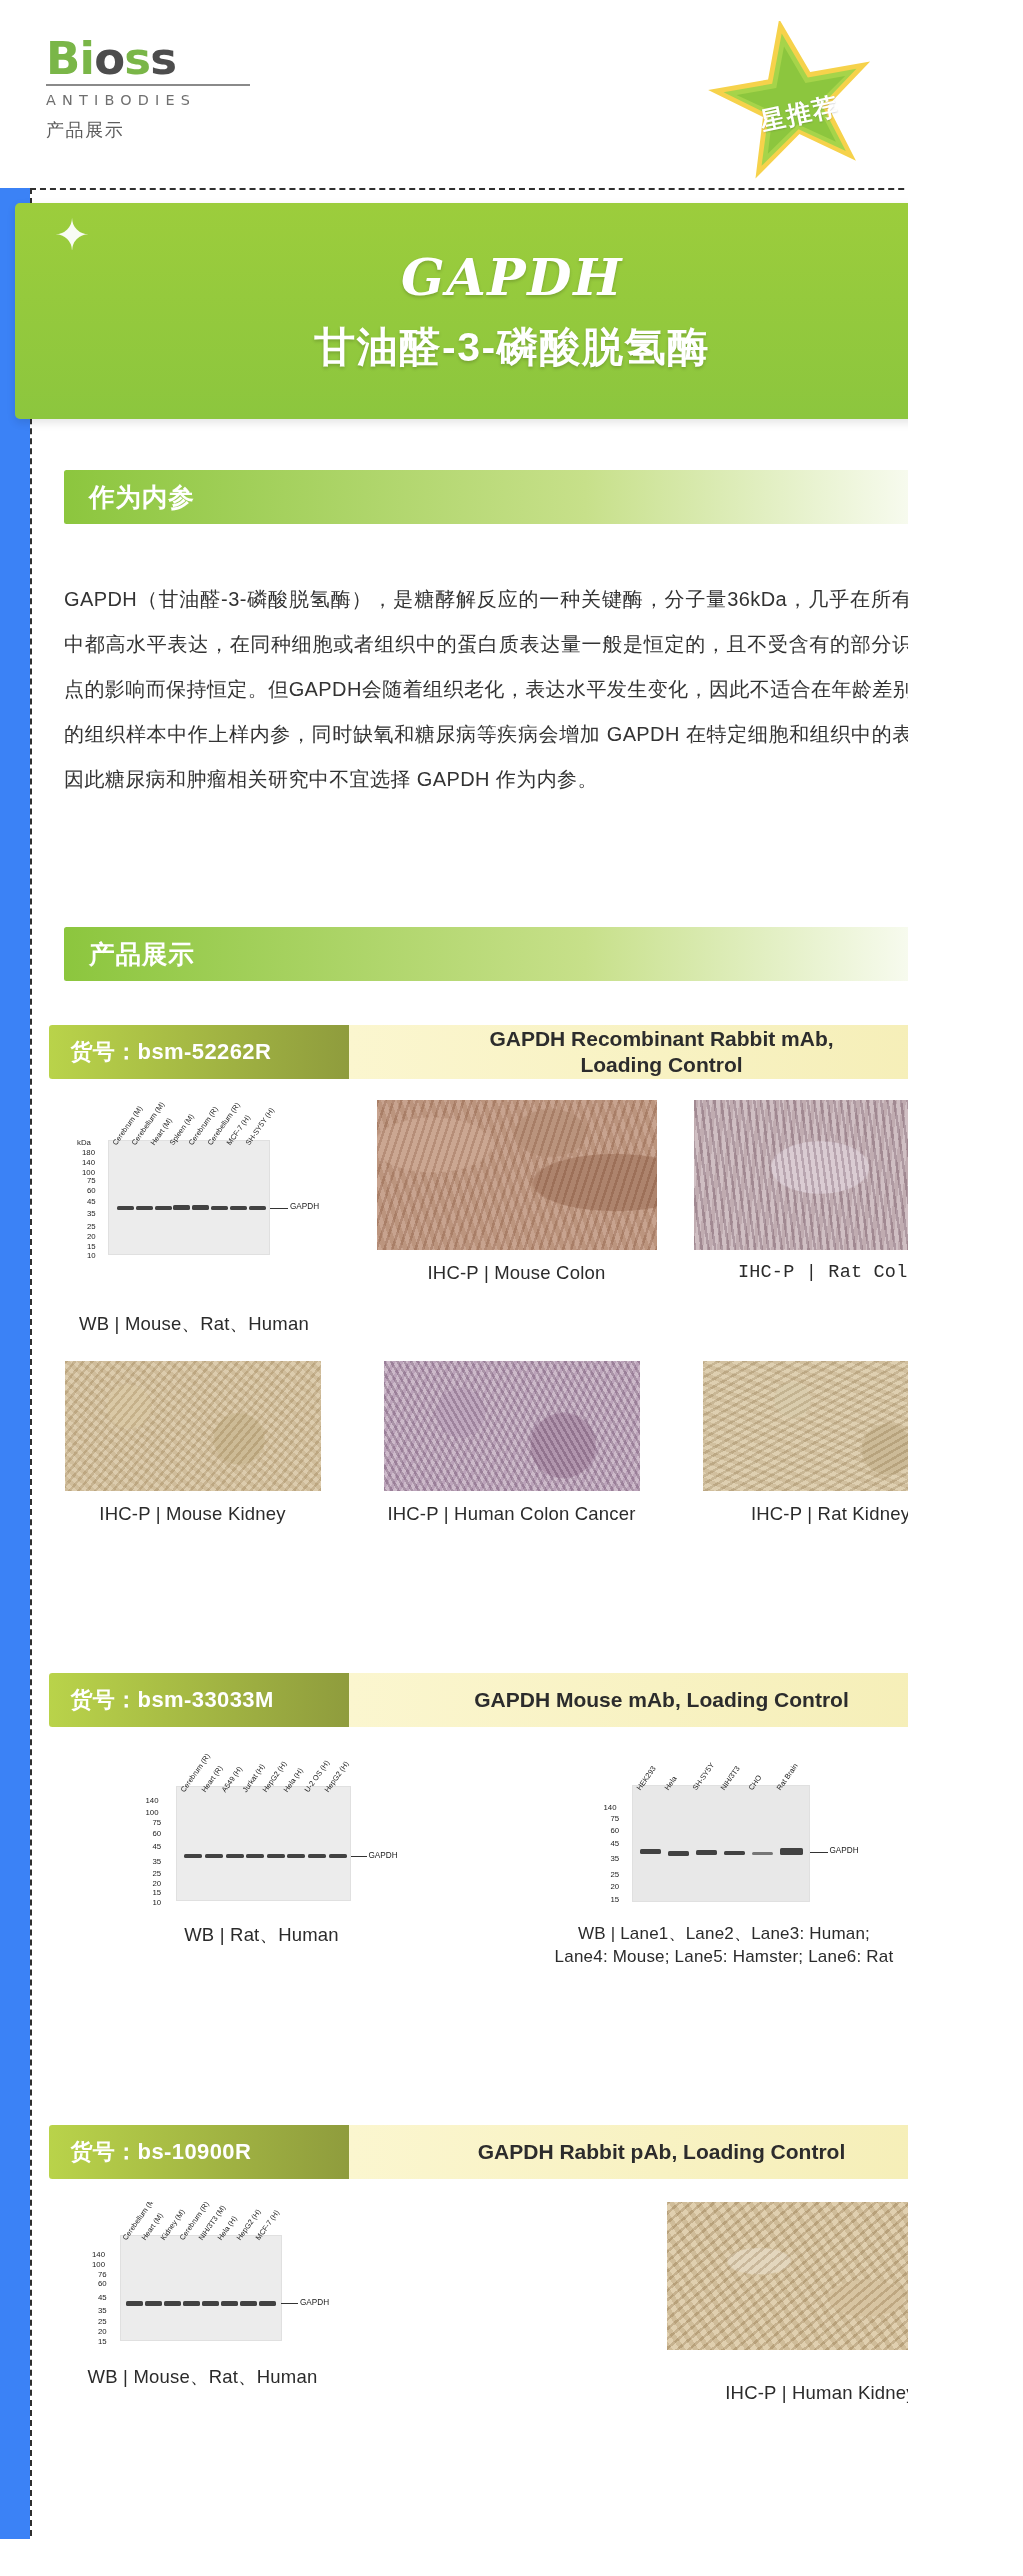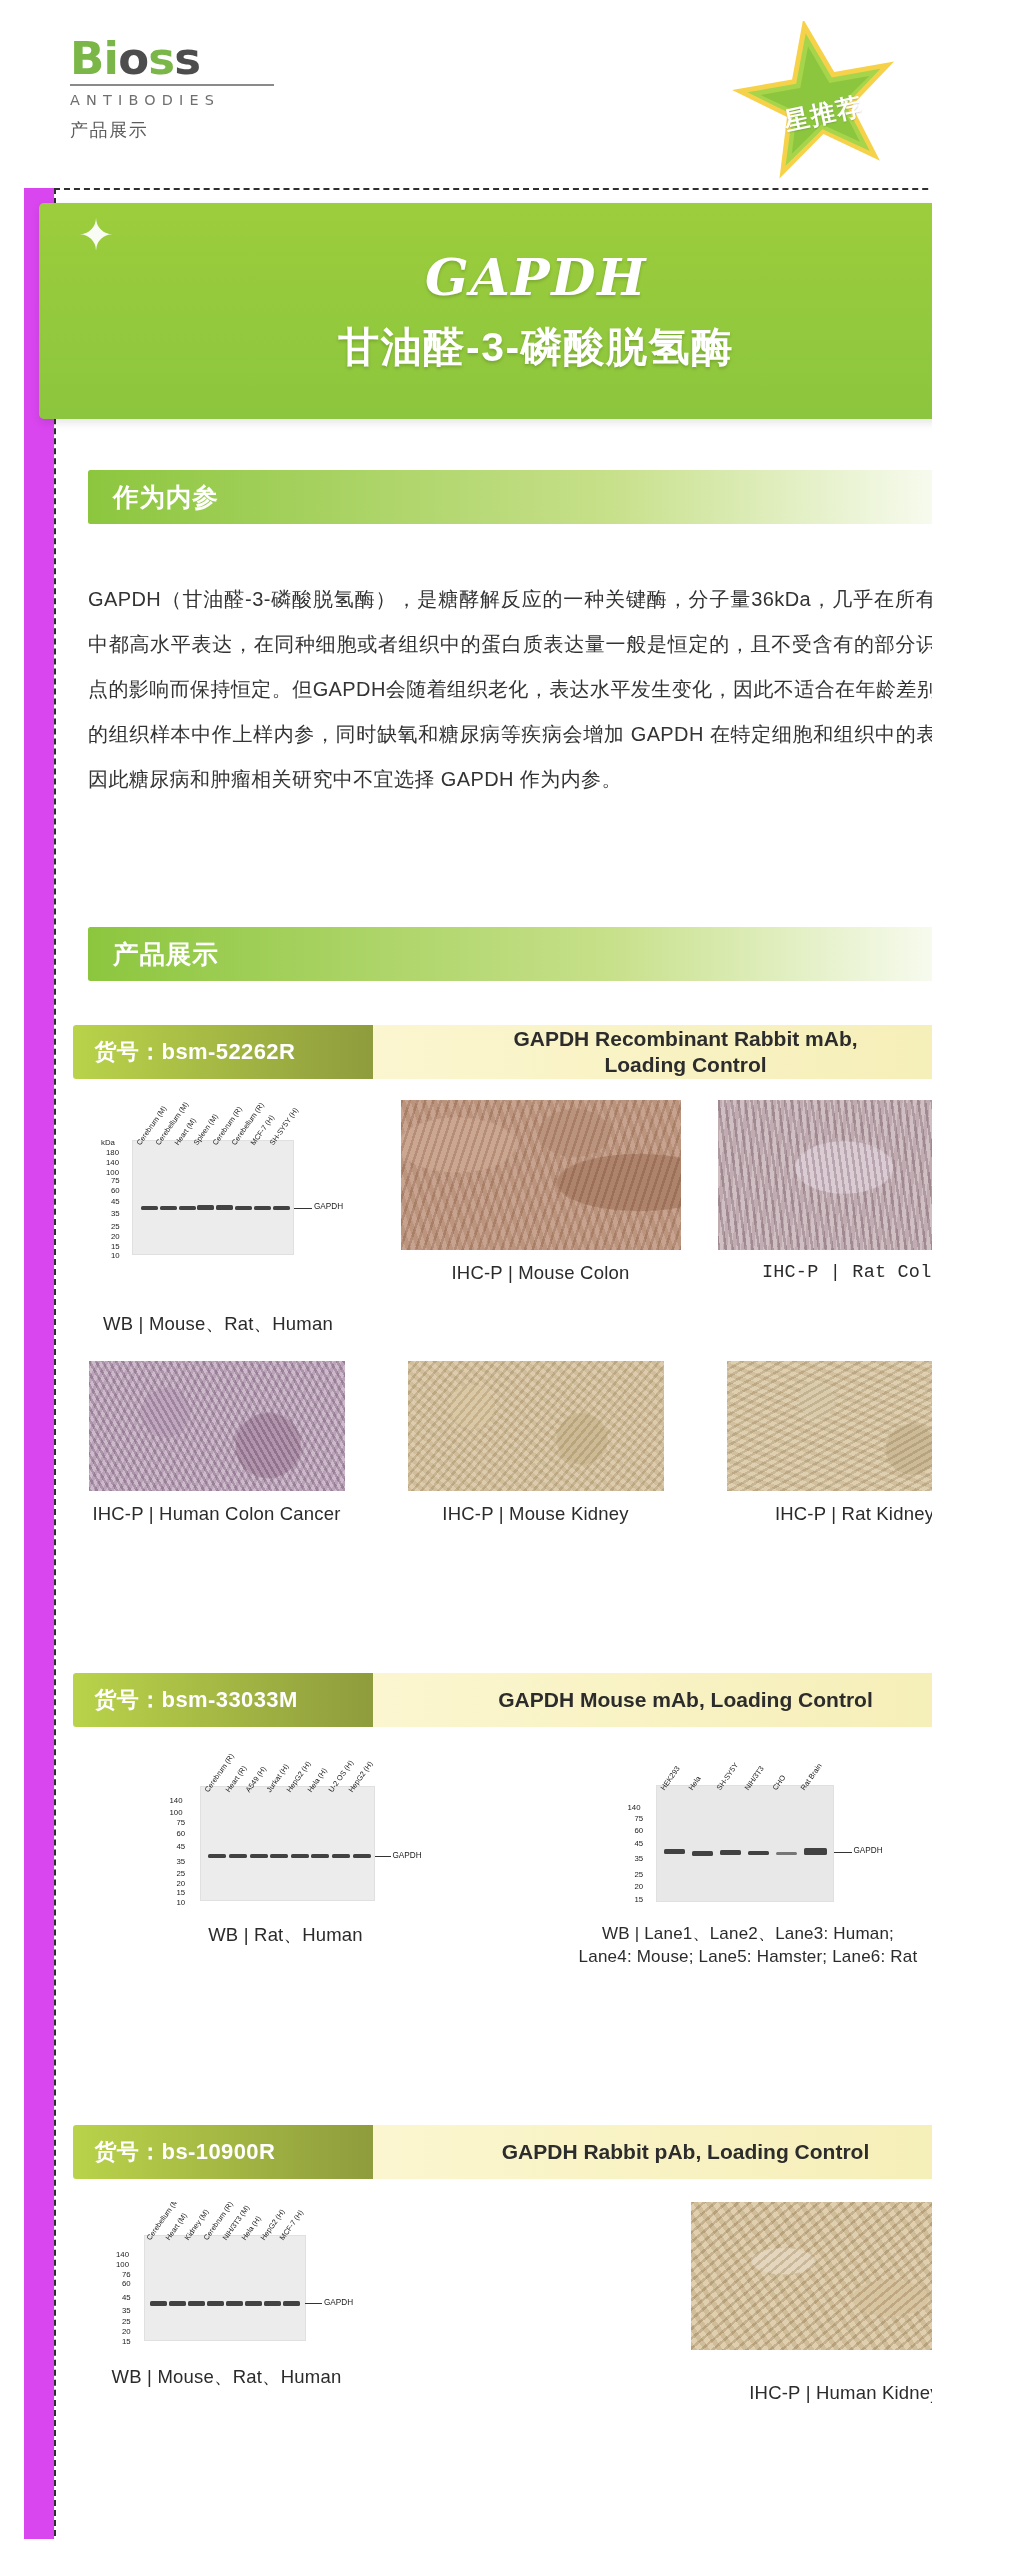--- a/index.html
+++ b/index.html
@@ -5,23 +5,22 @@
   * { box-sizing: border-box; margin: 0; padding: 0; }
   html, body {
     width: 1024px;
     background: #ffffff;
     font-family: "Liberation Sans", sans-serif;
   }
   .page {
     position: relative;
     width: 908px;
     height: 2576px;
-    background: #d946ef;
+    background: #3b82f6;
     overflow: hidden;
-    margin-left: 24px;
   }
 
   
   .header {
     position: relative;
     height: 188px;
     background: #ffffff;
   }
   .logo {
     position: absolute;
@@ -415,39 +414,39 @@
               opacity:.85"></div>
         </div>
         <div class="caption">IHC-P | Rat Colon</div>
       </div>
     </div>
 
     <div class="grid" style="margin-top:25px; justify-content:space-between;">
       <div class="cell" style="width:287px;">
         <div class="img ihc" style="width:256px;height:130px;">
           <div class="base" style="background:
+              radial-gradient(circle at 25% 35%, #d6c49f 0 10%, transparent 11%),
+              radial-gradient(circle at 68% 60%, #c7b48d 0 13%, transparent 14%),
+              repeating-linear-gradient(40deg, #cbb793 0 4.1px, #d9c8a8 4.1px 8.2px),
+              linear-gradient(180deg,#d2bf9c,#c2ad86);"></div>
+          <div class="ov" style="background:repeating-linear-gradient(130deg, rgba(130,100,55,.25) 0 2.5px, rgba(245,235,215,.15) 2.5px 6.6px);opacity:.8"></div>
+        </div>
+        <div class="caption">IHC-P | Mouse Kidney</div>
+      </div>
+
+      <div class="cell" style="width:287px;">
+        <div class="img ihc" style="width:256px;height:130px;">
+          <div class="base" style="background:
               radial-gradient(circle at 30% 40%, #b9a0b8 0 12%, transparent 13%),
               radial-gradient(circle at 70% 65%, #a88aa4 0 16%, transparent 17%),
               repeating-linear-gradient(115deg, #b49ab2 0 3.3px, #c8b4c5 3.3px 7.4px),
               linear-gradient(180deg,#bda5bb,#a98ea8);"></div>
           <div class="ov" style="background:repeating-linear-gradient(60deg, rgba(70,40,70,.28) 0 2.5px, rgba(235,225,235,.15) 2.5px 5.8px);opacity:.85"></div>
         </div>
         <div class="caption">IHC-P | Human Colon Cancer</div>
-      </div>
-
-      <div class="cell" style="width:287px;">
-        <div class="img ihc" style="width:256px;height:130px;">
-          <div class="base" style="background:
-              radial-gradient(circle at 25% 35%, #d6c49f 0 10%, transparent 11%),
-              radial-gradient(circle at 68% 60%, #c7b48d 0 13%, transparent 14%),
-              repeating-linear-gradient(40deg, #cbb793 0 4.1px, #d9c8a8 4.1px 8.2px),
-              linear-gradient(180deg,#d2bf9c,#c2ad86);"></div>
-          <div class="ov" style="background:repeating-linear-gradient(130deg, rgba(130,100,55,.25) 0 2.5px, rgba(245,235,215,.15) 2.5px 6.6px);opacity:.8"></div>
-        </div>
-        <div class="caption">IHC-P | Mouse Kidney</div>
       </div>
 
       <div class="cell" style="width:287px;">
         <div class="img ihc" style="width:256px;height:130px;">
           <div class="base" style="background:
               radial-gradient(circle at 35% 30%, #d5c7a6 0 9%, transparent 10%),
               radial-gradient(circle at 72% 68%, #c6b38e 0 12%, transparent 13%),
               repeating-linear-gradient(20deg, #ccb996 0 4.1px, #dbcbab 4.1px 9px),
               linear-gradient(180deg,#d4c3a1,#c3b089);"></div>
           <div class="ov" style="background:repeating-linear-gradient(150deg, rgba(120,95,55,.24) 0 2.5px, rgba(248,240,220,.15) 2.5px 6.6px);opacity:.8"></div>

